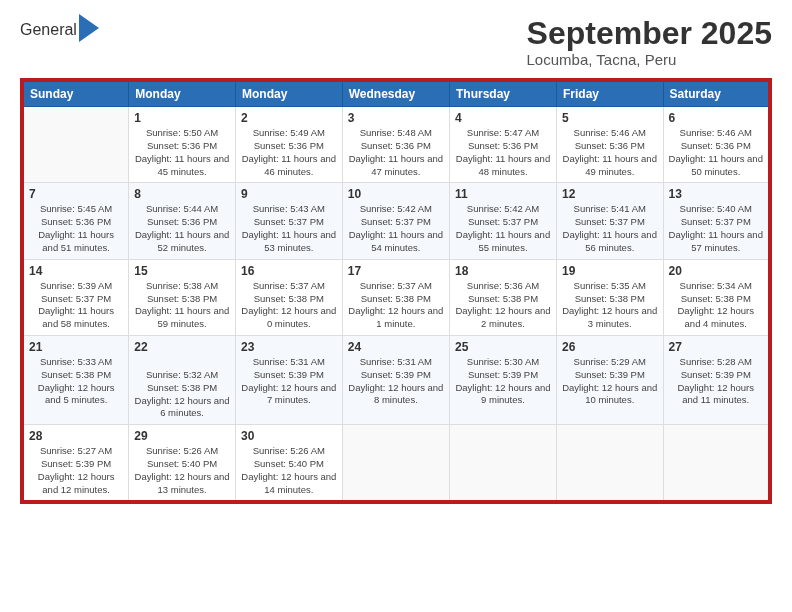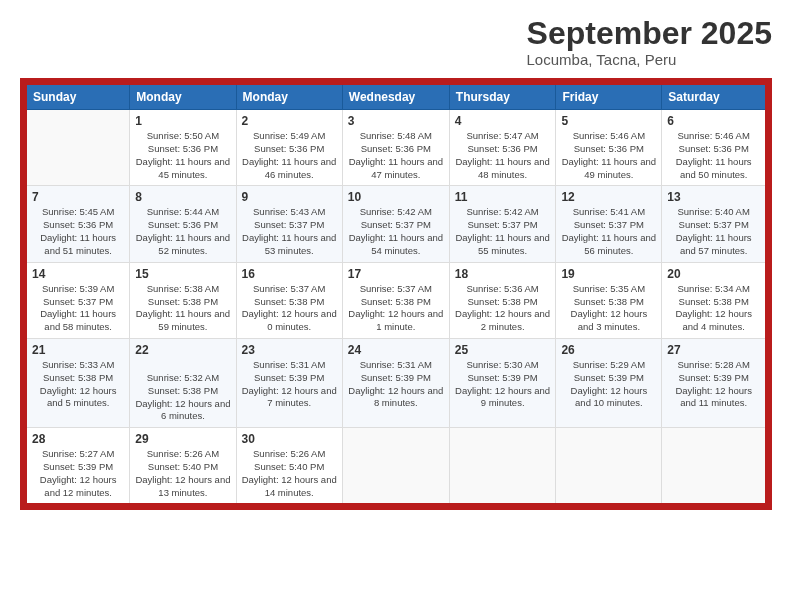--- a/index.html
+++ b/index.html
@@ -43,21 +43,21 @@
       color: #333;
       line-height: 1.1;
     }
     .subtitle {
       font-size: 15px;
       color: #555;
     }
     .calendar {
       width: 100%;
       border-collapse: collapse;
-      border: 7px solid #b91c1c;
+      border: 4px solid #b91c1c;
     }
     .calendar th {
       background: #2a6eb5;
       color: #fff;
       font-size: 12px;
       font-weight: bold;
       padding: 5px 6px;
       text-align: left;
       border: 1px solid #1a5a9a;
     }
@@ -90,20 +90,26 @@
     tr:nth-child(even) td { background: #f5f8fc; }
     tr:nth-child(even) td.empty { background: #eff3f8; }
   </style>
 </head>
 <body>
 
 <div class="page">
   <div class="header">
     <div class="logo">
       <div>
+        <div style="display:flex;align-items:center;">
+          <span class="logo-general">General</span>
+          <svg class="logo-icon" viewBox="0 0 20 28" fill="none" xmlns="http://www.w3.org/2000/svg">
+            <polygon points="0,0 20,14 0,28" fill="#2a6eb5"></polygon>
+          </svg>
+        </div>
       </div>
     </div>
     <div class="title-block">
       <div class="main-title">September 2025</div>
       <div class="subtitle">Locumba, Tacna, Peru</div>
     </div>
   </div>
 
   <table class="calendar">
     <thead>

